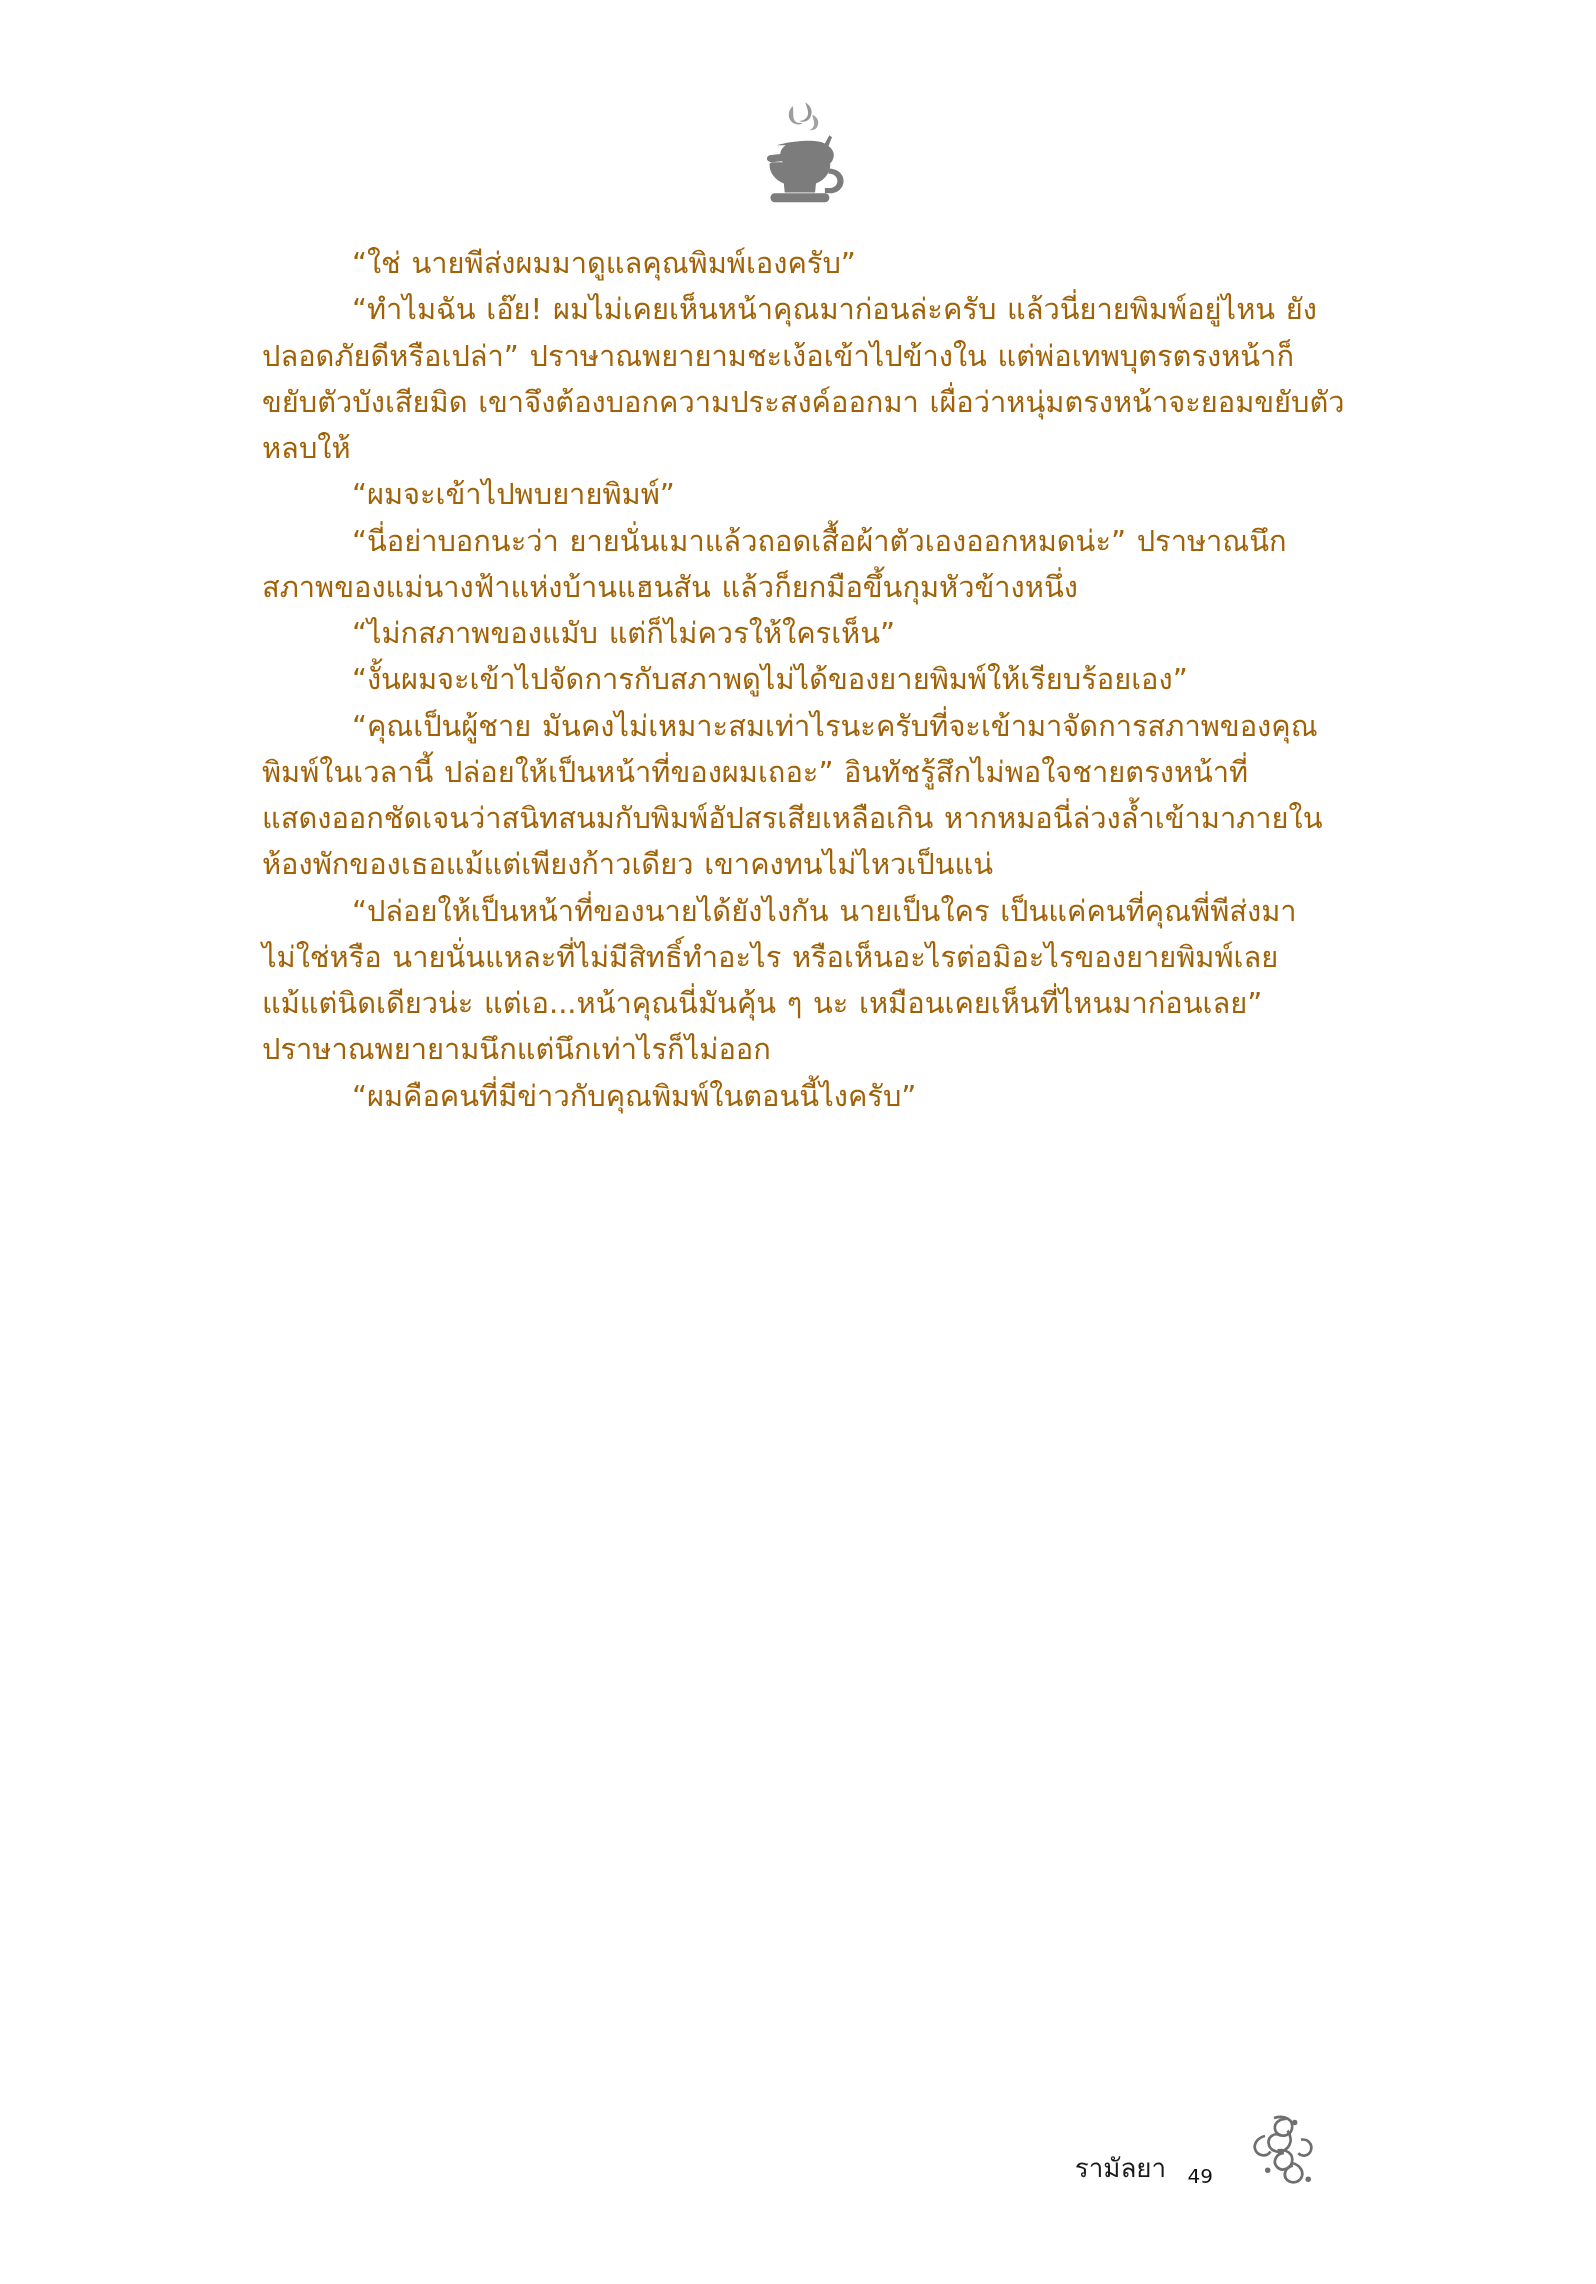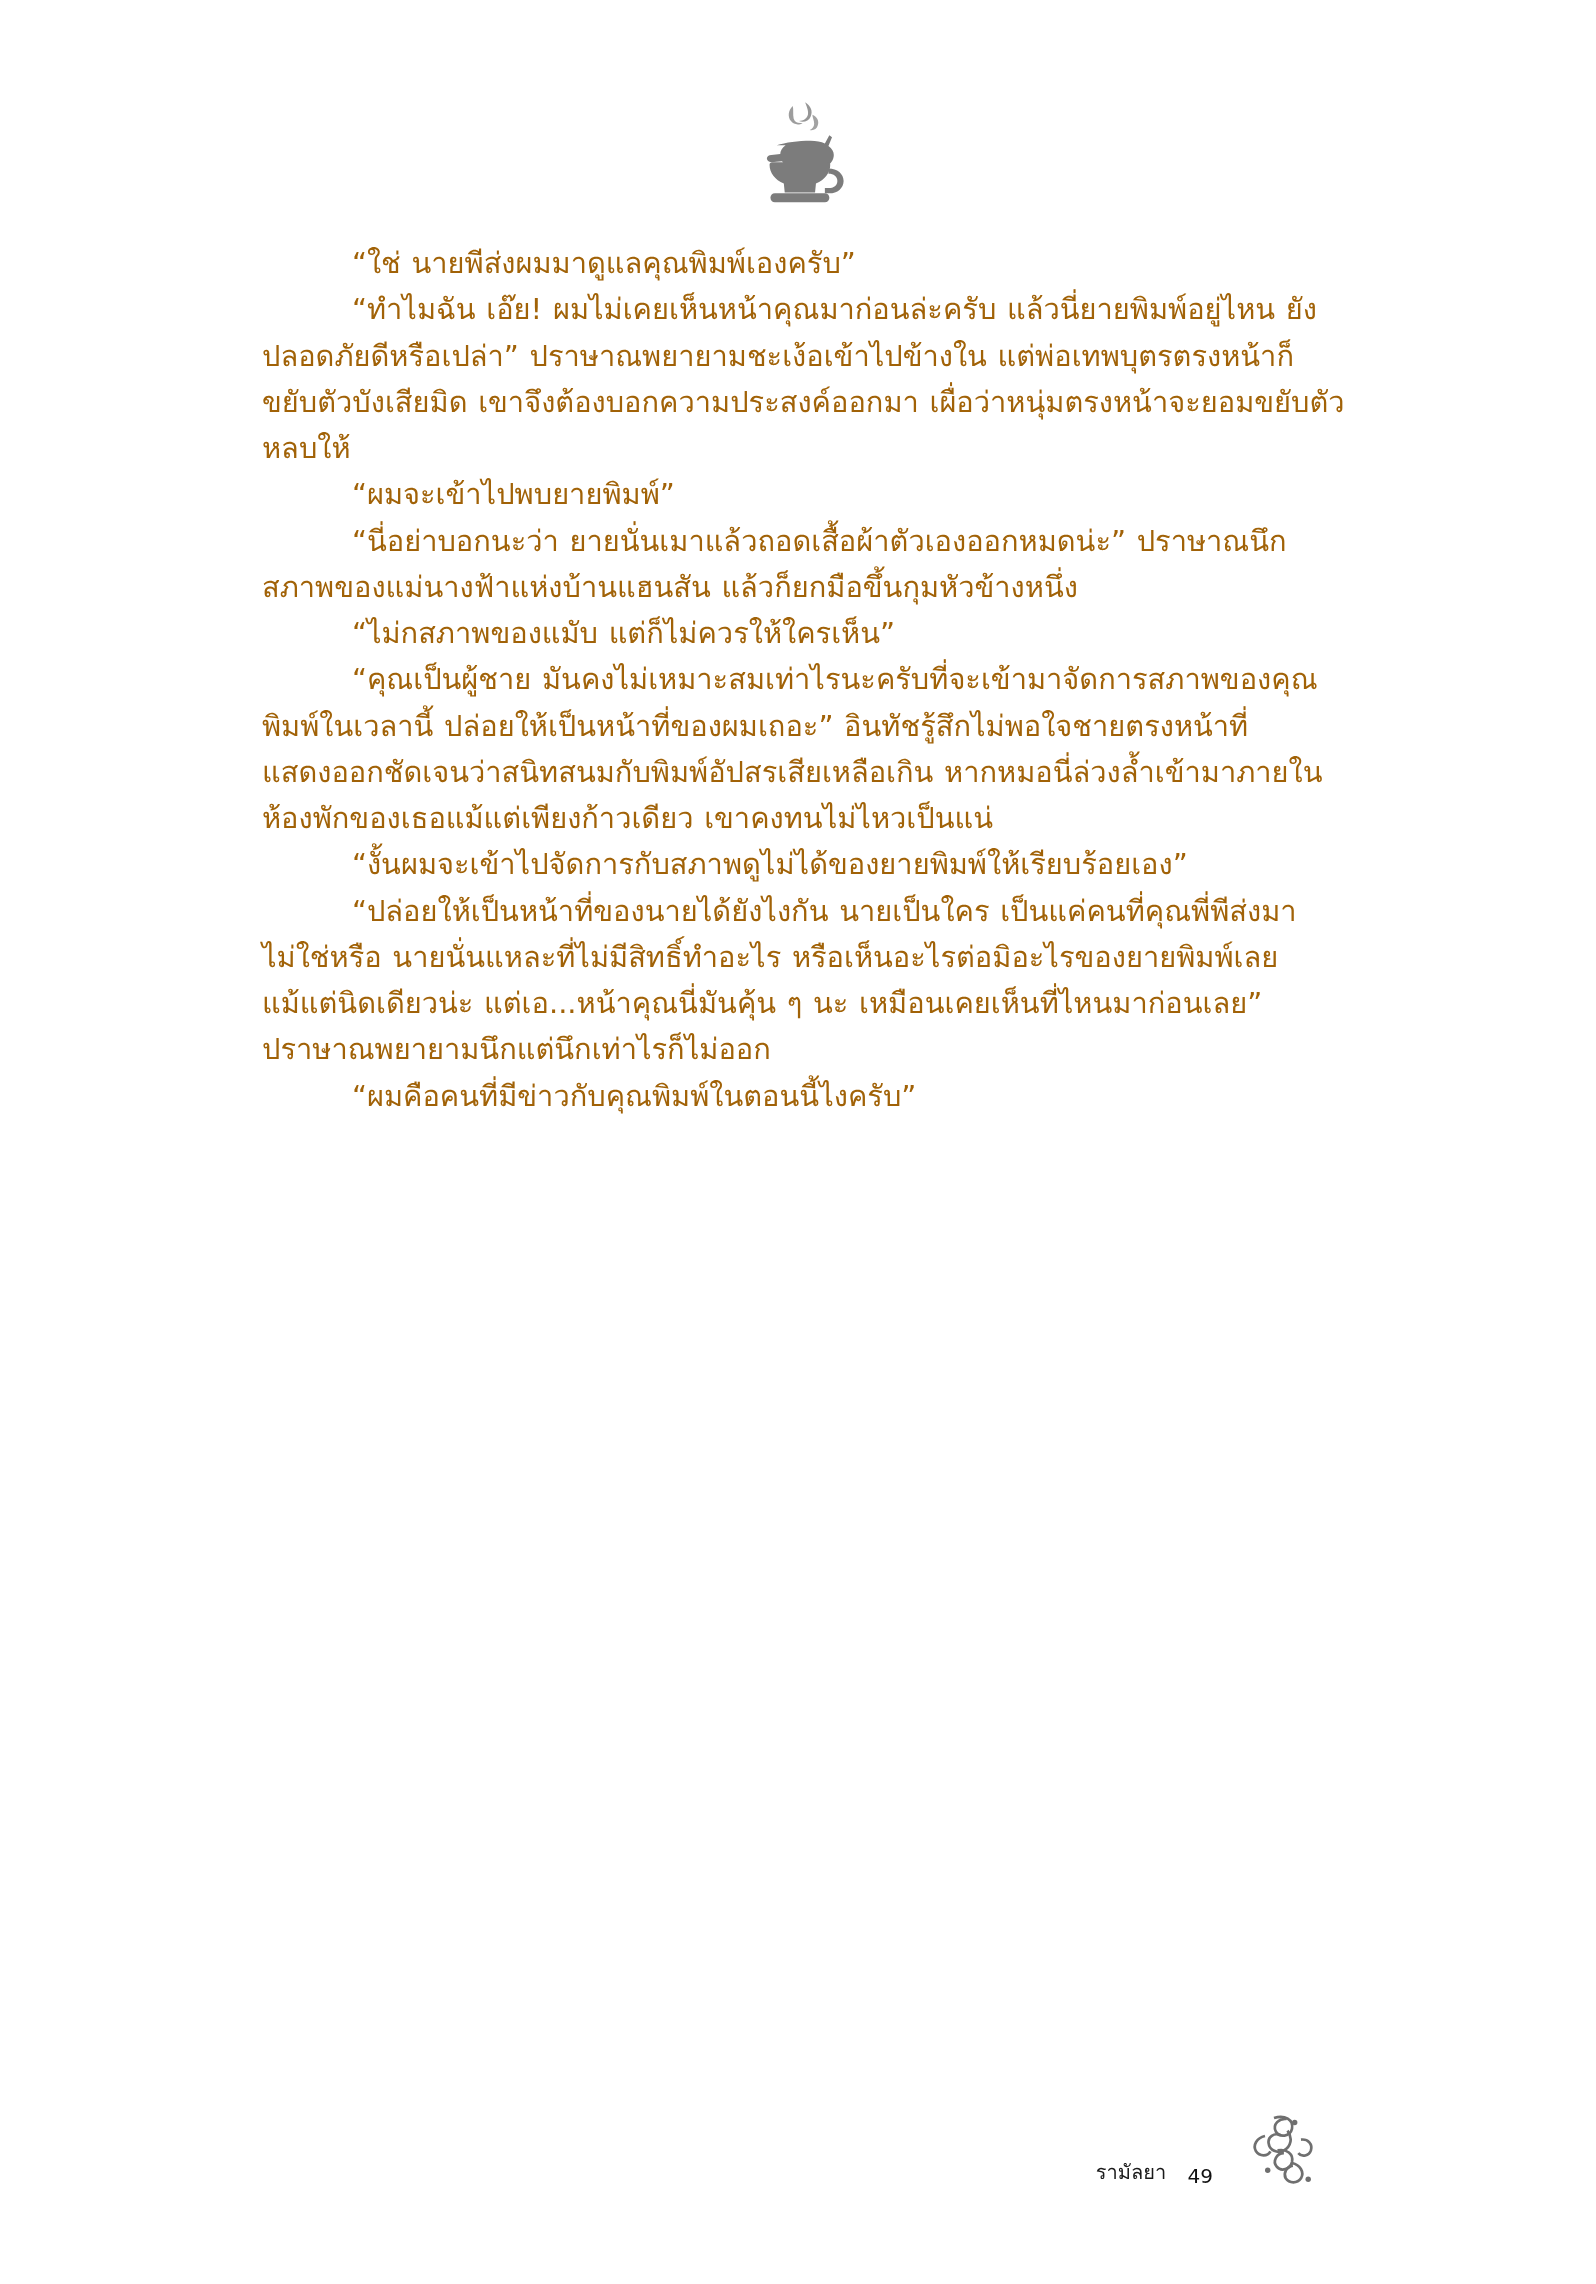--- a/index.html
+++ b/index.html
@@ -57,21 +57,21 @@
   }
   .footer-inner {
     position: absolute;
     right: 260px;
     bottom: 0;
     display: flex;
     align-items: flex-end;
     gap: 16px;
   }
   .footer-title {
-    font-size: 20px;
+    font-size: 26px;
     color: #1a1a1a;
     font-family: Liberation Serif, serif;
   }
   .footer-page {
     font-size: 20px;
     color: #111111;
     margin-left: 5.4px;
   }
   .footer-orn {
     margin-left: 9px;
@@ -102,22 +102,22 @@
       </svg>
     </span>
   </div>
 
   <div class="body-block">
     <p class="para" id="para-0"><span>“ใช่ นายพีส่งผมมาดูแลคุณพิมพ์เองครับ”</span></p>
     <p class="para" id="para-1"><span>“ทำไมฉัน </span><span class="ital">เอ๊ย!</span><span> ผมไม่เคยเห็นหน้าคุณมาก่อนล่ะครับ แล้วนี่ยายพิมพ์อยู่ไหน ยังปลอดภัยดีหรือเปล่า” ปราษาณพยายามชะเง้อเข้าไปข้างใน แต่พ่อเทพบุตรตรงหน้าก็ขยับตัวบังเสียมิด เขาจึงต้องบอกความประสงค์ออกมา เผื่อว่าหนุ่มตรงหน้าจะยอมขยับตัวหลบให้</span></p>
     <p class="para" id="para-2"><span>“ผมจะเข้าไปพบยายพิมพ์”</span></p>
     <p class="para" id="para-4"><span>“นี่อย่าบอกนะว่า ยายนั่นเมาแล้วถอดเสื้อผ้าตัวเองออกหมดน่ะ” ปราษาณนึกสภาพของแม่นางฟ้าแห่งบ้านแฮนสัน แล้วก็ยกมือขึ้นกุมหัวข้างหนึ่ง</span></p>
     <p class="para" id="para-5"><span>“ไม่กสภาพของแมับ แต่ก็ไม่ควรให้ใครเห็น”</span></p>
+    <p class="para" id="para-6"><span>“งั้นผมจะเข้าไปจัดการกับสภาพดูไม่ได้ของยายพิมพ์ให้เรียบร้อยเอง”</span></p>
     <p class="para" id="para-7"><span>“คุณเป็นผู้ชาย มันคงไม่เหมาะสมเท่าไรนะครับที่จะเข้ามาจัดการสภาพของคุณพิมพ์ในเวลานี้ ปล่อยให้เป็นหน้าที่ของผมเถอะ” อินทัชรู้สึกไม่พอใจชายตรงหน้าที่แสดงออกชัดเจนว่าสนิทสนมกับพิมพ์อัปสรเสียเหลือเกิน หากหมอนี่ล่วงล้ำเข้ามาภายในห้องพักของเธอแม้แต่เพียงก้าวเดียว เขาคงทนไม่ไหวเป็นแน่</span></p>
-    <p class="para" id="para-6"><span>“งั้นผมจะเข้าไปจัดการกับสภาพดูไม่ได้ของยายพิมพ์ให้เรียบร้อยเอง”</span></p>
     <p class="para" id="para-8"><span>“ปล่อยให้เป็นหน้าที่ของนายได้ยังไงกัน นายเป็นใคร เป็นแค่คนที่คุณพี่พีส่งมาไม่ใช่หรือ นายนั่นแหละที่ไม่มีสิทธิ์ทำอะไร หรือเห็นอะไรต่อมิอะไรของยายพิมพ์เลยแม้แต่นิดเดียวน่ะ แต่เอ...หน้าคุณนี่มันคุ้น ๆ นะ เหมือนเคยเห็นที่ไหนมาก่อนเลย” ปราษาณพยายามนึกแต่นึกเท่าไรก็ไม่ออก</span></p>
     <p class="para" id="para-9"><span>“ผมคือคนที่มีข่าวกับคุณพิมพ์ในตอนนี้ไงครับ”</span></p>
   </div>
 
   <div class="footer">
     <div class="footer-inner">
       <span class="footer-title">รามัลยา</span>
       <span class="footer-page">49</span>
       <span class="footer-orn">
         <svg width="99" height="90" viewBox="0 0 110 100" aria-hidden="true">

